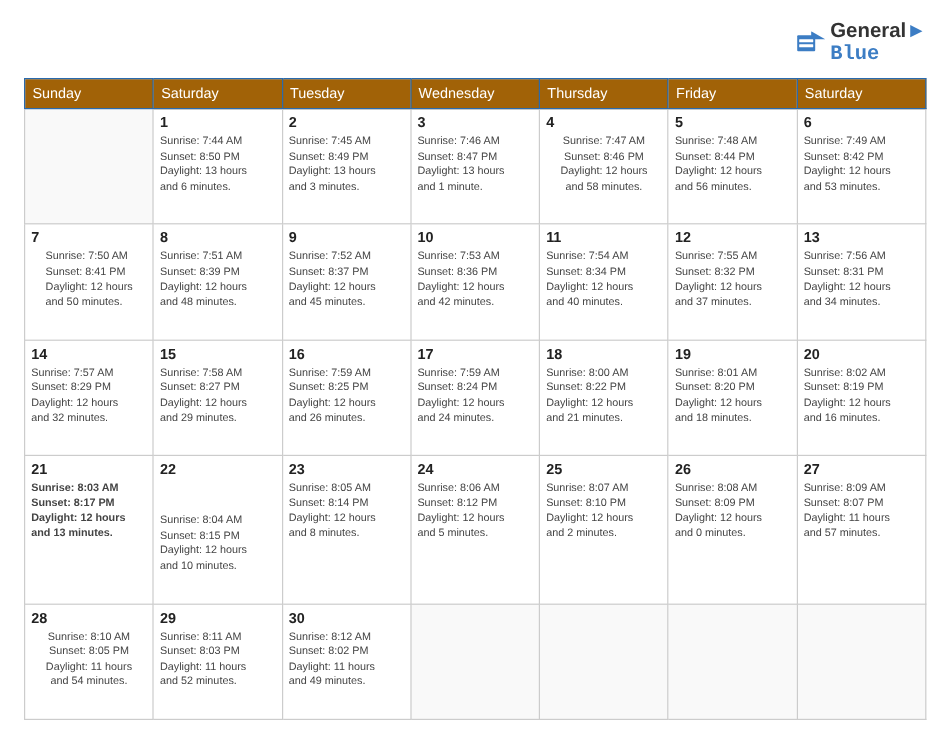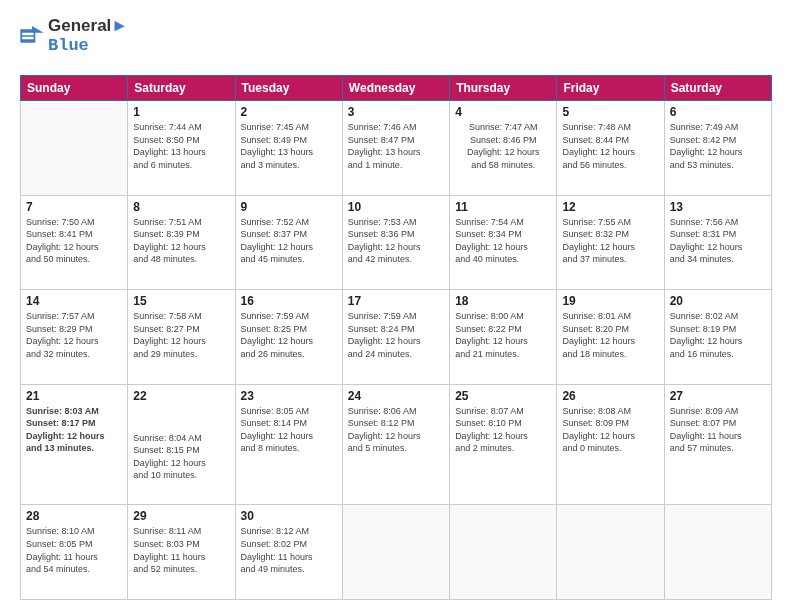--- a/index.html
+++ b/index.html
@@ -13,22 +13,22 @@
     .page {
       width: 792px;
       height: 612px;
       padding: 16px 20px 12px 20px;
       display: flex;
       flex-direction: column;
     }
     .header {
       display: flex;
       align-items: flex-start;
-      justify-content: flex-start;
-      margin-bottom: 20px;
+      justify-content: flex-end;
+      margin-bottom: 10px;
     }
     .logo {
       display: flex;
       align-items: center;
       gap: 4px;
     }
     .logo-icon {
       width: 24px;
       height: 20px;
     }
@@ -45,24 +45,24 @@
       font-size: 14px;
       color: #555;
       margin-top: 2px;
     }
     .calendar-table {
       width: 100%;
       border-collapse: collapse;
       flex: 1;
     }
     .calendar-table th {
-      background: #be185d;
+      background: #a16207;
       color: #fff;
       font-size: 12px;
-      font-weight: bold;
+      font-weight: normal;
       padding: 5px 6px;
       text-align: left;
       border: 1px solid #2a6aad;
     }
     .calendar-table td {
       vertical-align: top;
       border: 1px solid #ccc;
       padding: 4px 5px;
       width: calc(100% / 7);
       font-size: 9.5px;
@@ -162,21 +162,21 @@
             <div class="day-number">6</div>
             <div class="day-info" style="white-space: pre-line;">Sunrise: 7:49 AM
 Sunset: 8:42 PM
 Daylight: 12 hours
 and 53 minutes.</div>
           </td>
         </tr>
         <tr>
           <td>
             <div class="day-number">7</div>
-            <div class="day-info" style="white-space: pre-line;">Sunrise: 7:50 AM
+            <div class="day-info" style="white-space: pre-line; margin-left: 12px;">Sunrise: 7:50 AM
 Sunset: 8:41 PM
 Daylight: 12 hours
 and 50 minutes.</div>
           </td>
           <td>
             <div class="day-number">8</div>
             <div class="day-info" style="white-space: pre-line;">Sunrise: 7:51 AM
 Sunset: 8:39 PM
 Daylight: 12 hours
 and 48 minutes.</div>
@@ -315,21 +315,21 @@
             <div class="day-number">27</div>
             <div class="day-info" style="white-space: pre-line;">Sunrise: 8:09 AM
 Sunset: 8:07 PM
 Daylight: 11 hours
 and 57 minutes.</div>
           </td>
         </tr>
         <tr>
           <td>
             <div class="day-number">28</div>
-            <div class="day-info" style="white-space: pre-line;">Sunrise: 8:10 AM
+            <div class="day-info" style="white-space: pre-line; text-align: center;">Sunrise: 8:10 AM
 Sunset: 8:05 PM
 Daylight: 11 hours
 and 54 minutes.</div>
           </td>
           <td>
             <div class="day-number">29</div>
             <div class="day-info" style="white-space: pre-line;">Sunrise: 8:11 AM
 Sunset: 8:03 PM
 Daylight: 11 hours
 and 52 minutes.</div>

